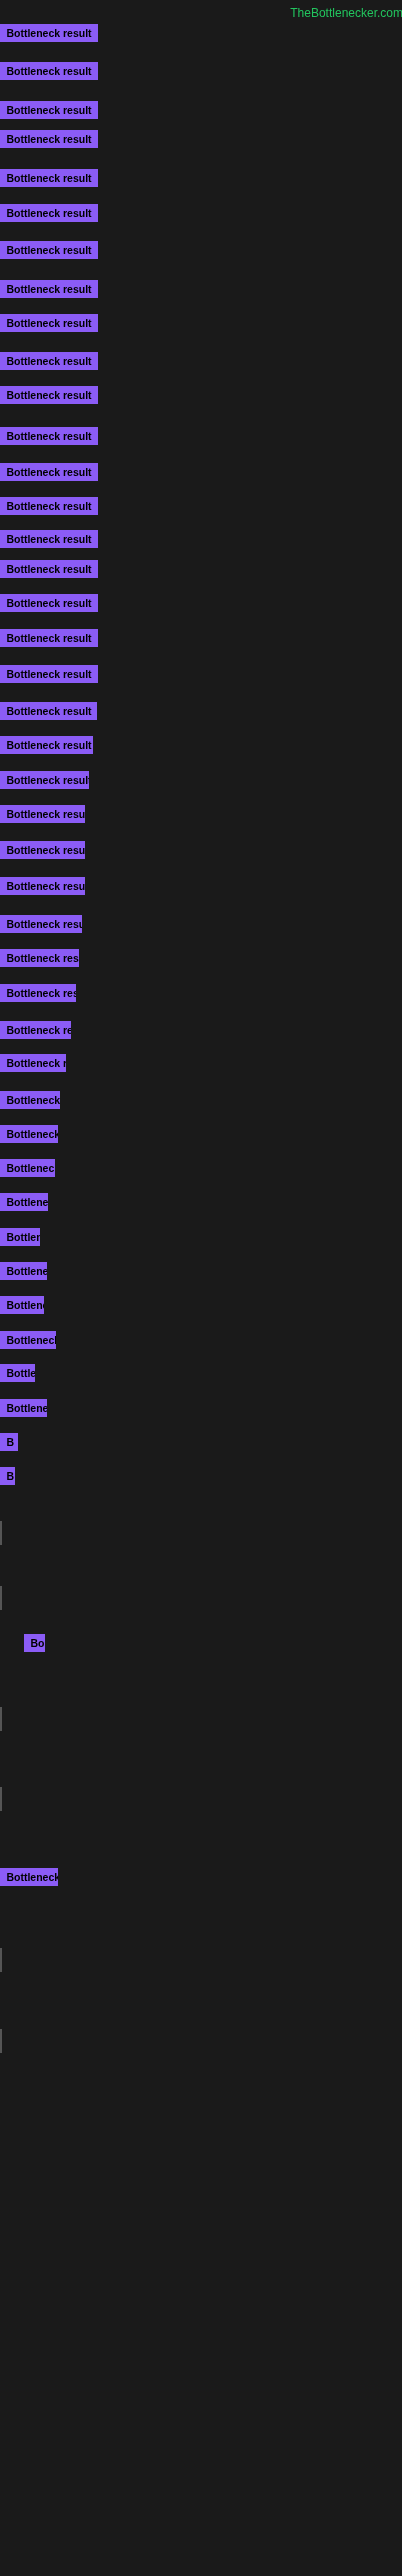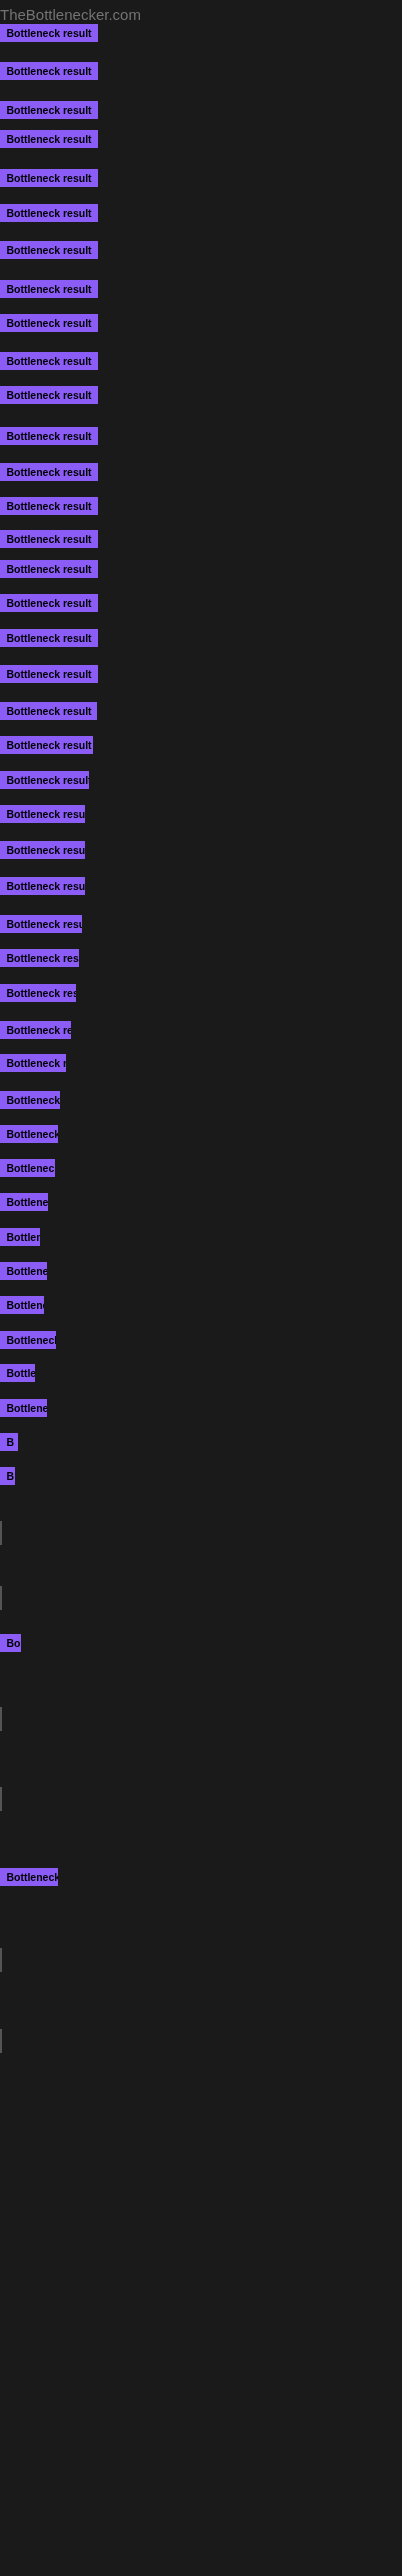--- a/index.html
+++ b/index.html
@@ -8,23 +8,23 @@
       box-sizing: border-box;
     }
     body {
       width: 403px;
       min-height: 2576px;
       background-color: #1a1a1a;
       font-family: Arial, sans-serif;
       position: relative;
     }
     .site-title {
-      text-align: left;
-      color: #737373;
-      font-size: 15px;
+      text-align: right;
+      color: #22c55e;
+      font-size: 12px;
       padding: 6.4px 0 3.2px 0;
       font-weight: normal;
     }
     .bottleneck-item {
       position: absolute;
       left: 0;
     }
     .bottleneck-label {
       background-color: #8b5cf6;
       color: #000;
@@ -81,20 +81,20 @@
     <div class="bottleneck-item" style="top: 1212px; left: 0px;"><span class="bottleneck-label" style="max-width: 40px;">Bottlen</span></div>
     <div class="bottleneck-item" style="top: 1246px; left: 0px;"><span class="bottleneck-label" style="max-width: 47px;">Bottleneck</span></div>
     <div class="bottleneck-item" style="top: 1280px; left: 0px;"><span class="bottleneck-label" style="max-width: 44px;">Bottlenec</span></div>
     <div class="bottleneck-item" style="top: 1315px; left: 0px;"><span class="bottleneck-label" style="max-width: 56px;">Bottleneck r</span></div>
     <div class="bottleneck-item" style="top: 1348px; left: 0px;"><span class="bottleneck-label" style="max-width: 35px;">Bottler</span></div>
     <div class="bottleneck-item" style="top: 1383px; left: 0px;"><span class="bottleneck-label" style="max-width: 47px;">Bottleneck</span></div>
     <div class="bottleneck-item" style="top: 1417px; left: 0px;"><span class="bottleneck-label" style="max-width: 17.7px;">B</span></div>
     <div class="bottleneck-item" style="top: 1451px; left: 0px;"><span class="bottleneck-label" style="max-width: 14.5px;">B</span></div>
     <div class="bottleneck-item" style="top: 1505px; left: 0px; width: 2.4px; height: 24px; background-color: rgb(85, 85, 85);"></div>
     <div class="bottleneck-item" style="top: 1570px; left: 0px; width: 2.4px; height: 24px; background-color: rgb(85, 85, 85);"></div>
-    <div class="bottleneck-item" style="top: 1618px; left: 0px;"><span class="bottleneck-label" style="max-width: 21px;">Bo</span></div>
+    <div class="bottleneck-item" style="top: 1618px; left: 0px;"><span class="bottleneck-label" style="max-width: 21px; margin-left: 24px;">Bo</span></div>
     <div class="bottleneck-item" style="top: 1691px; left: 0px; width: 2.4px; height: 24px; background-color: rgb(85, 85, 85);"></div>
     <div class="bottleneck-item" style="top: 1771px; left: 0px; width: 2.4px; height: 24px; background-color: rgb(85, 85, 85);"></div>
     <div class="bottleneck-item" style="top: 1852px; left: 0px;"><span class="bottleneck-label" style="max-width: 58px;">Bottleneck re</span></div>
     <div class="bottleneck-item" style="top: 1932px; left: 0px; width: 2.4px; height: 24px; background-color: rgb(85, 85, 85);"></div>
     <div class="bottleneck-item" style="top: 2013px; left: 0px; width: 2.4px; height: 24px; background-color: rgb(85, 85, 85);"></div>
   </div>
 
 
 </body></html>

